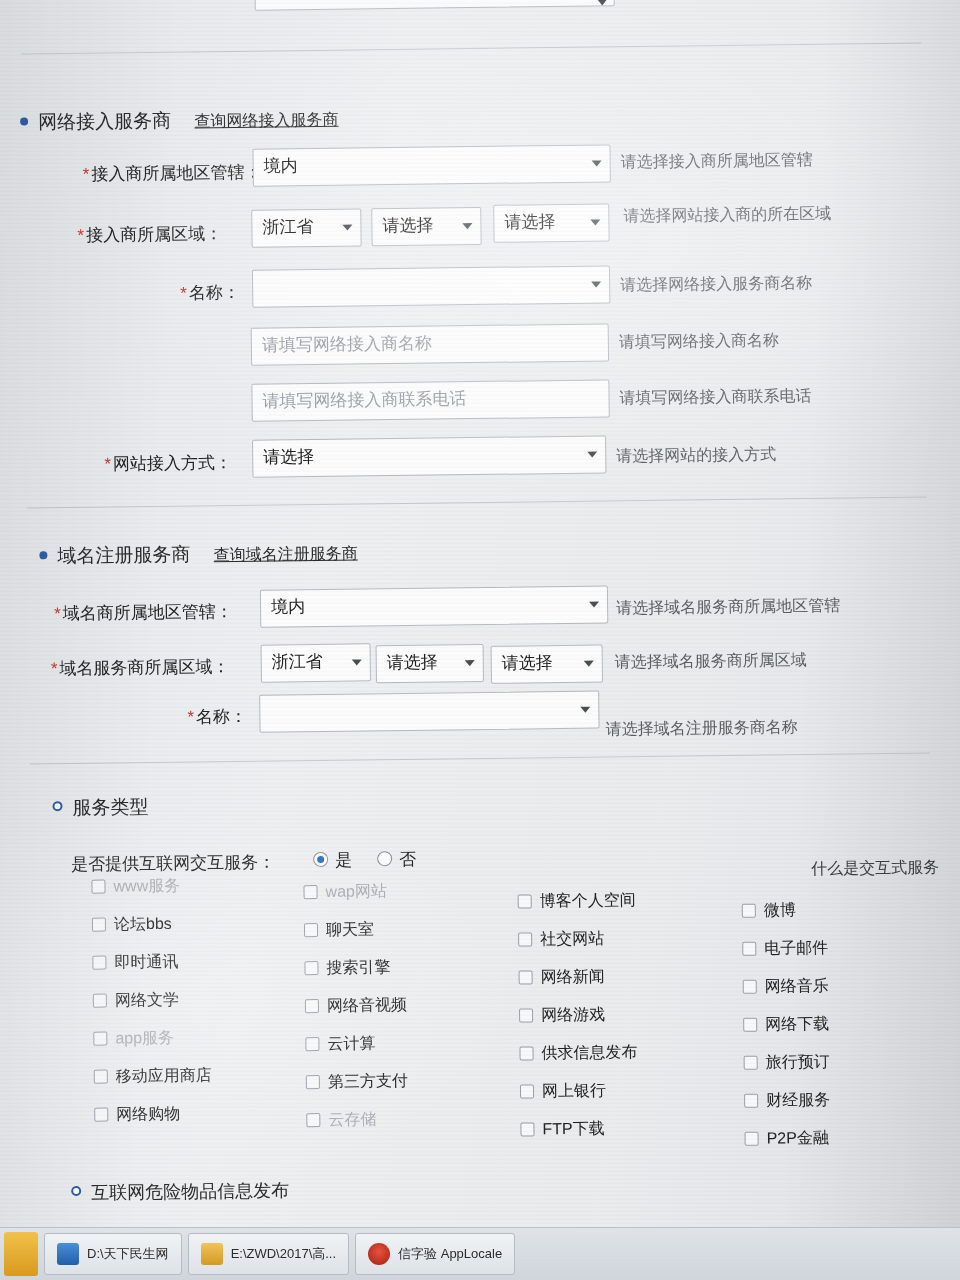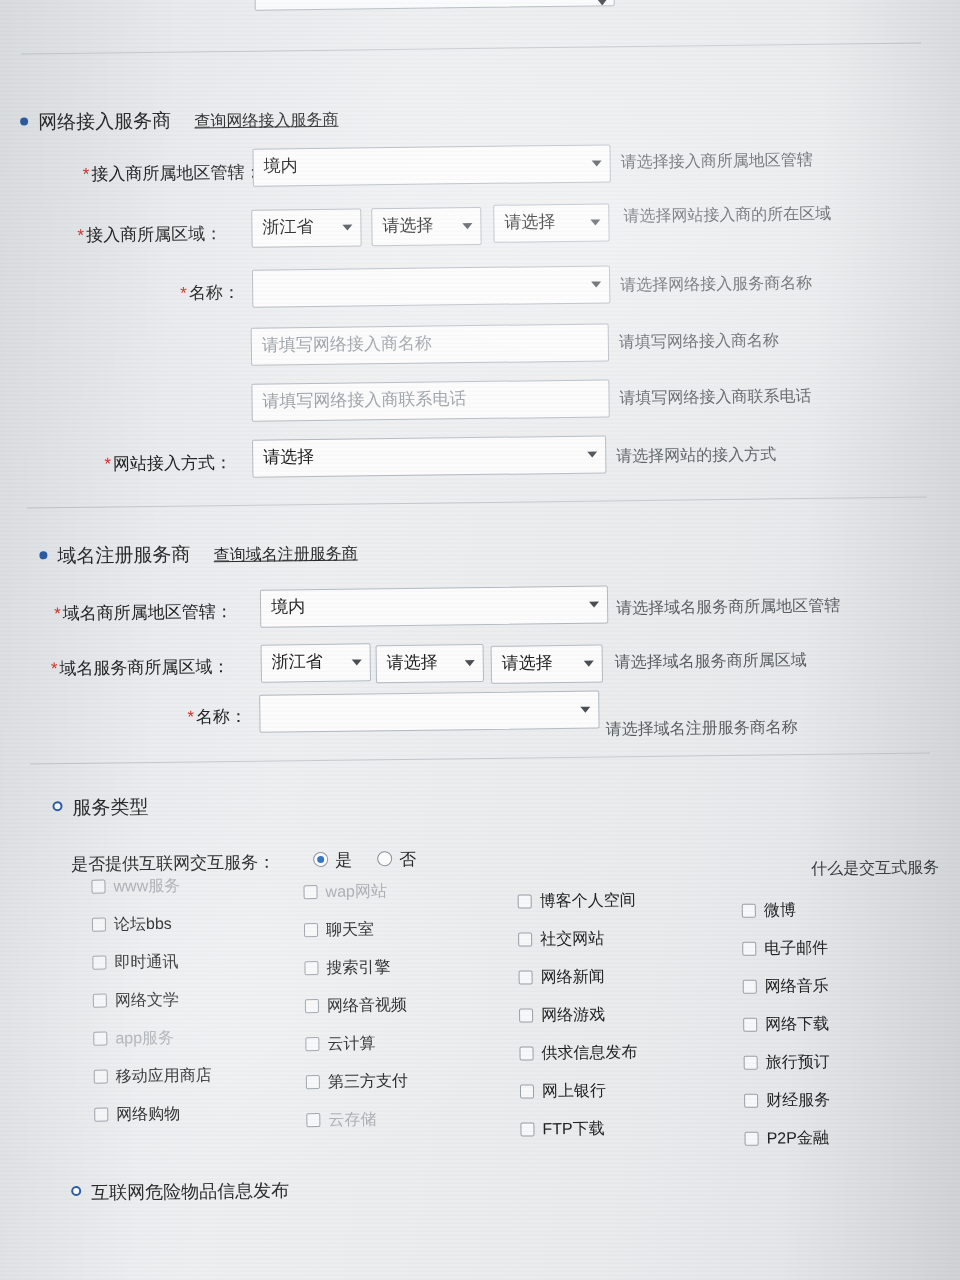--- a/index.html
+++ b/index.html
@@ -391,13 +391,28 @@
       </div>
 
     <div class="section-bullet" style="left:64px; top:1176px; font-size:18px;">
       <span class="dot hollow"></span><span>互联网危险物品信息发布</span>
     </div>
   </div>
 
   <div class="scanlines"></div>
   <div class="glare"></div>
 
+  <div class="taskbar">
+    <div class="tb-left"></div>
+    <div class="tb-item">
+      <span class="tb-ico blue"></span>
+      <span>D:\天下民生网</span>
+    </div>
+    <div class="tb-item">
+      <span class="tb-ico folder"></span>
+      <span>E:\ZWD\2017\高...</span>
+    </div>
+    <div class="tb-item">
+      <span class="tb-ico red"></span>
+      <span>信字验 AppLocale</span>
+    </div>
+  </div>
 </div>
 
 </body></html>

